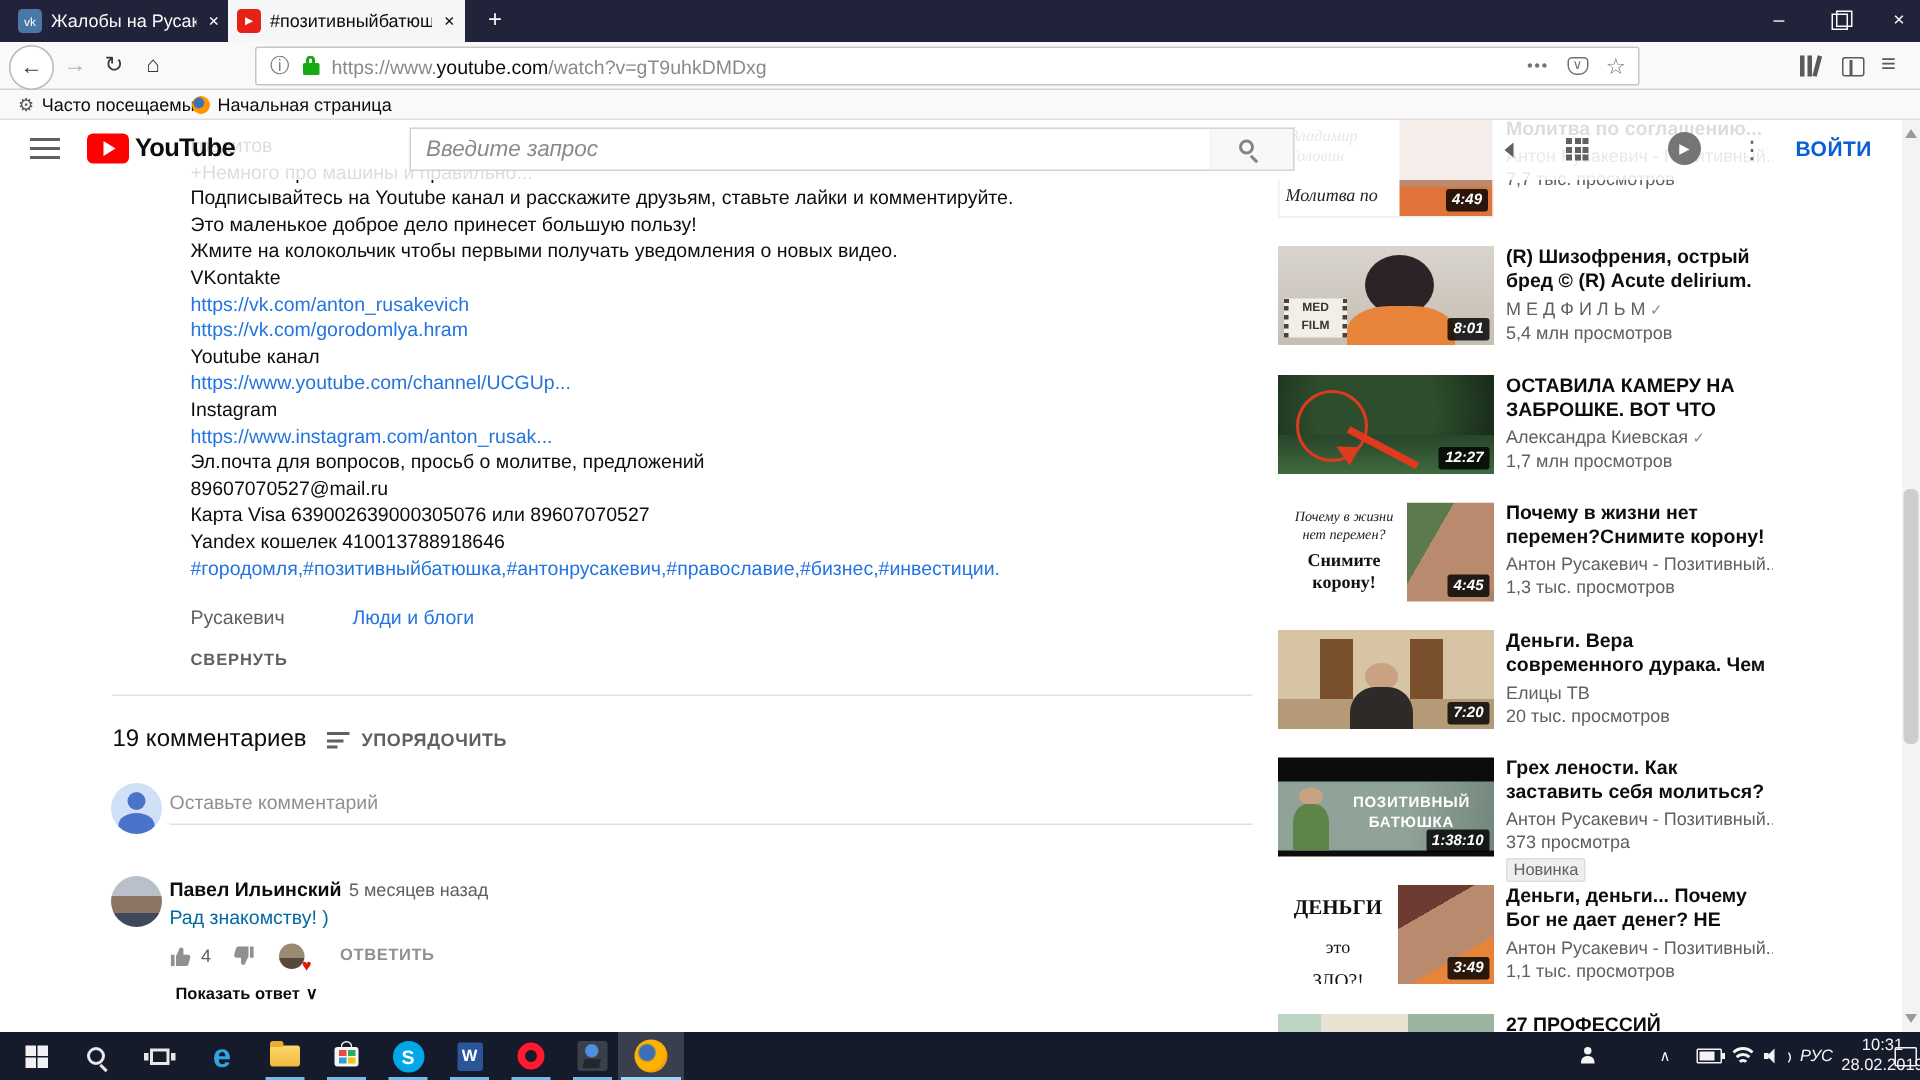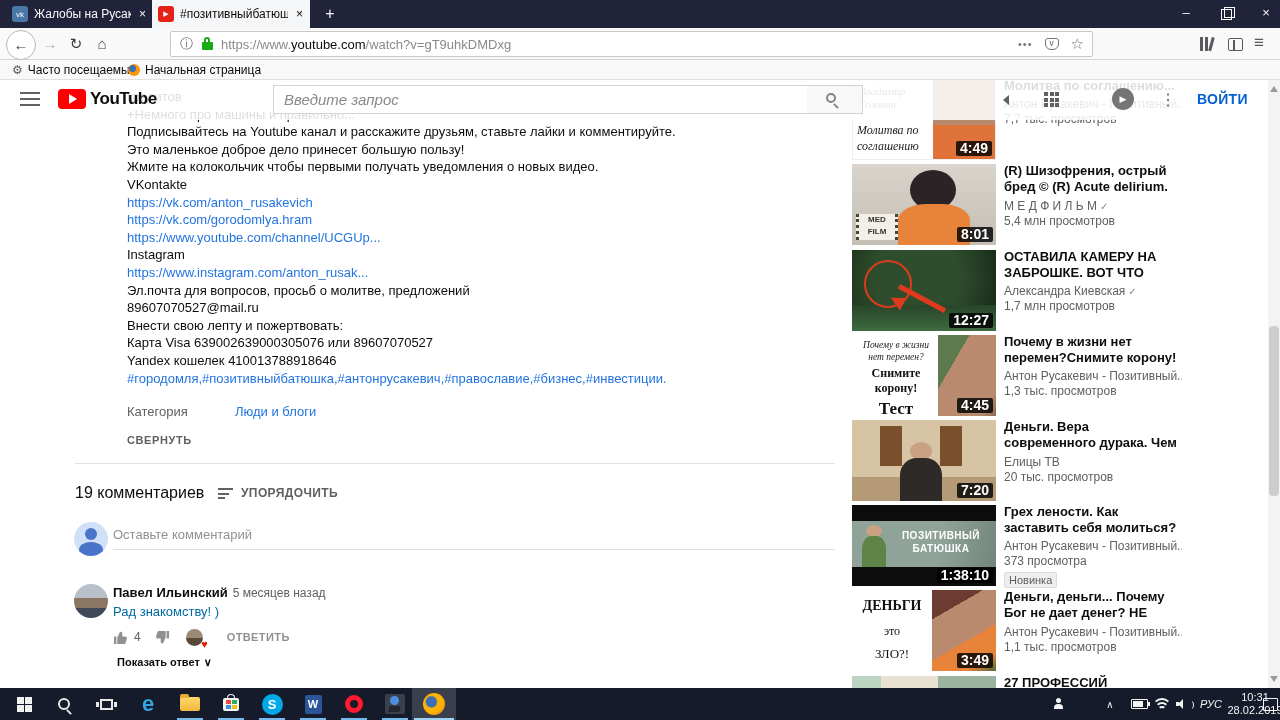--- a/index.html
+++ b/index.html
@@ -72,22 +72,22 @@
   .thumbsvg{width:15px;height:15px;}
   .lcount{font-size:12px;color:#606060;margin:0 14px 0 6px;}
   .heartbadge{position:relative;width:17px;height:17px;border-radius:50%;background:linear-gradient(#9a8a74 0 55%,#57493a 55%);margin:0 18px 0 16px;}
   .heartbadge span{position:absolute;right:-5px;bottom:-4px;font-size:11px;color:#e01a00;}
   .replybtn{font-size:11px;font-weight:bold;letter-spacing:.4px;color:#909090;margin-left:6px;}
   .showreply{position:absolute;left:113px;top:574px;font-size:13px;font-weight:bold;color:#0d0d0d;}
   .showreply span{font-size:11px;margin-left:4px;}
 
   
   .si{position:absolute;left:852px;width:330px;height:81px;}
-  .thumb{position:absolute;left:0;top:0;width:144px;height:81px;background:#e9e9e9;overflow:hidden;}
-  .dur{position:absolute;right:3px;bottom:3px;background:rgba(0,0,0,.82);color:#fff;font-size:14px;font-weight:bold;padding:0 4px;line-height:15px;border-radius:2px;}
+  .thumb{position:absolute;left:0;top:0;width:144px;height:66px;background:#e9e9e9;overflow:hidden;}
+  .dur{position:absolute;right:3px;bottom:3px;background:rgba(0,0,0,.82);color:#fff;font-size:10px;font-weight:bold;padding:0 4px;line-height:15px;border-radius:2px;font-style:italic;}
   .meta{position:absolute;left:152px;top:-1px;width:178px;}
   .vtitle{font-size:13px;font-weight:bold;color:#0d0d0d;line-height:16px;max-height:33px;overflow:hidden;}
   .vchan{font-size:12px;color:#606060;line-height:15px;margin-top:3px;white-space:nowrap;overflow:hidden;}
   .vchk{font-size:10px;color:#888;margin-left:3px;}
   .vviews{font-size:12px;color:#606060;line-height:15px;}
   .vbadge{display:inline-block;margin-top:3px;font-size:11px;color:#606060;background:#eee;border:1px solid #ddd;border-radius:2px;padding:0 4px;line-height:14px;}
   .serif-it{font-family:"Liberation Serif",serif;font-style:italic;}
   .serif-b{font-family:"Liberation Serif",serif;font-weight:bold;}
 
   
@@ -231,32 +231,32 @@
 
     <div class="desc">
       <div>кредитов</div>
       <div>+Немного про машины и правильно...</div>
       <div>Подписывайтесь на Youtube канал и расскажите друзьям, ставьте лайки и комментируйте.</div>
       <div>Это маленькое доброе дело принесет большую пользу!</div>
       <div>Жмите на колокольчик чтобы первыми получать уведомления о новых видео.</div>
       <div>VKontakte</div>
       <div class="lk">https://vk.com/anton_rusakevich</div>
       <div class="lk">https://vk.com/gorodomlya.hram</div>
+      <div>Youtube канал</div>
       <div class="lk">https://www.youtube.com/channel/UCGUp...</div>
       <div>Instagram</div>
       <div class="lk">https://www.instagram.com/anton_rusak...</div>
       <div>Эл.почта для вопросов, просьб о молитве, предложений</div>
       <div>89607070527@mail.ru</div>
-      <div>Внести свою лепту и пожертвовать:</div>
       <div>Карта Visa  639002639000305076 или 89607070527</div>
       <div>Yandex кошелек 410013788918646</div>
       <div class="lk">#городомля,#позитивныйбатюшка,#антонрусакевич,#православие,#бизнес,#инвестиции.</div>
     </div>
 
-    <div class="catrow">Категория</div>
+    <div class="catrow">Русакевич</div>
     <div class="catval">Люди и блоги</div>
     <div class="collapse">СВЕРНУТЬ</div>
     <div class="divider"></div>
 
     <div class="cmthdr">19 комментариев</div>
     <div class="sorticon">
         <span style="width:15px;"></span>
         <span style="width:11px;"></span>
         <span style="width:7px;"></span>
       </div>

